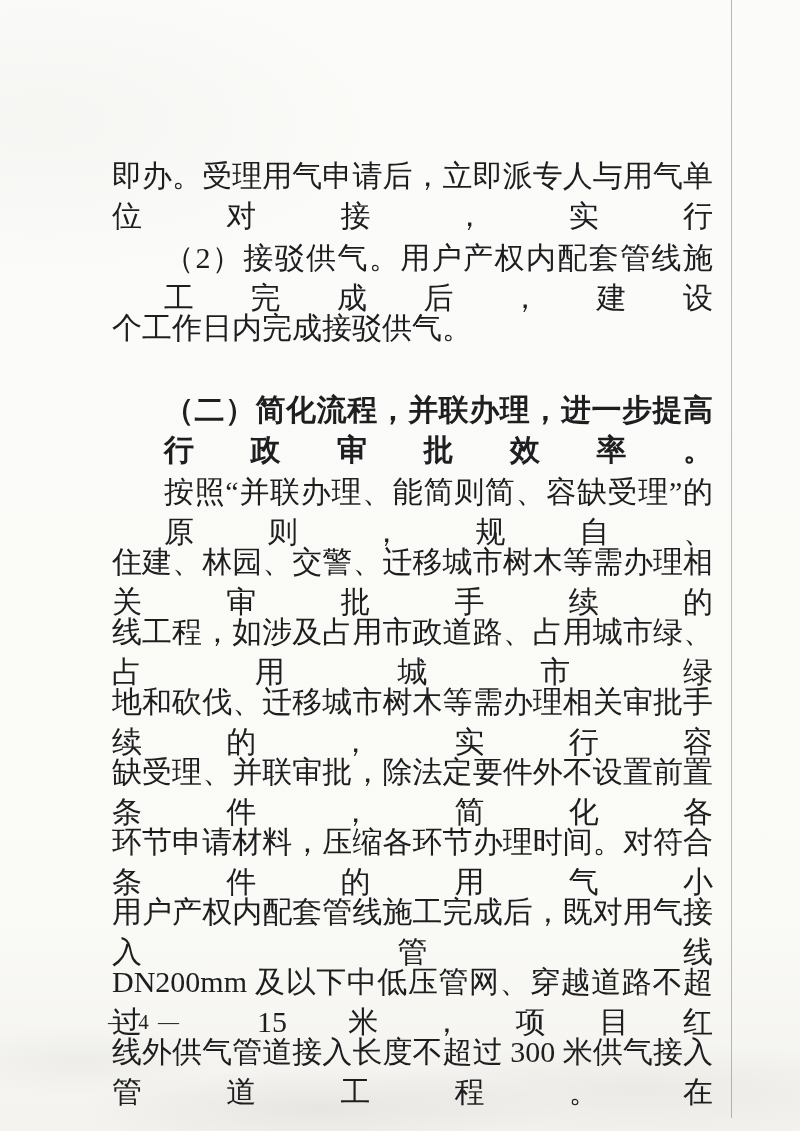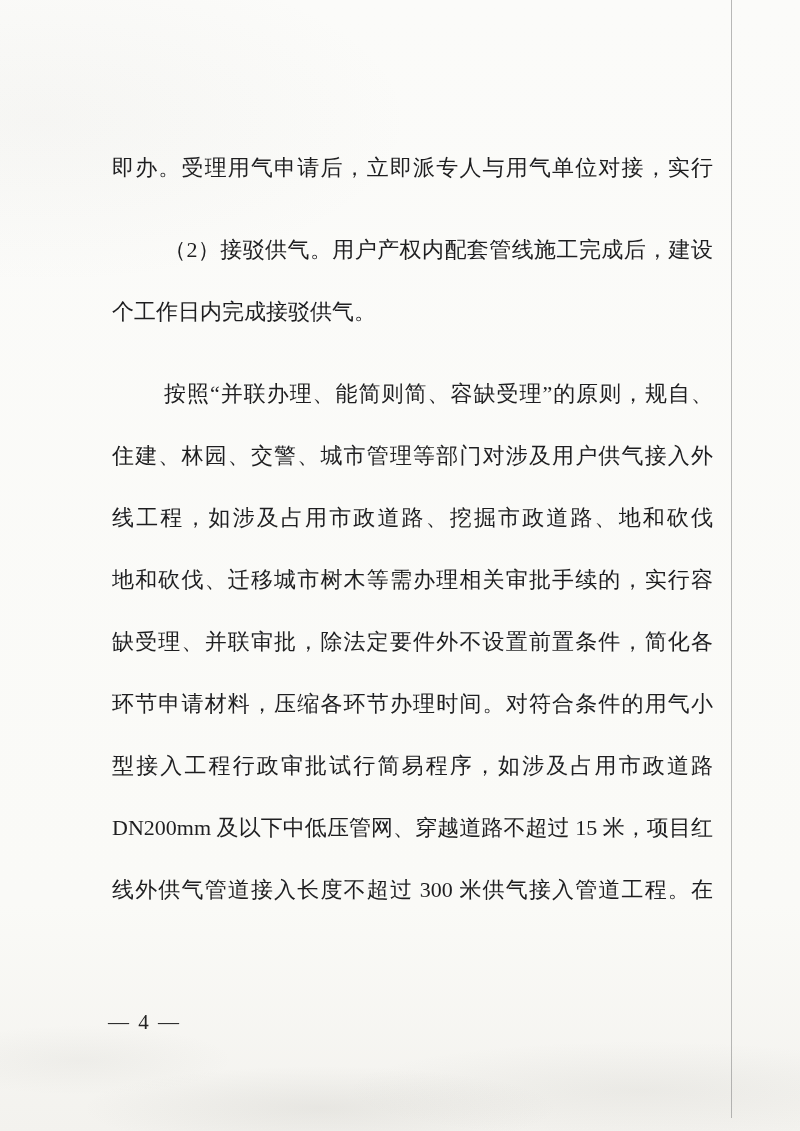--- a/index.html
+++ b/index.html
@@ -37,21 +37,21 @@
   .textblock {
     position: absolute;
     left: 112px;
     top: 126px;
     width: 601px;
     color: #1e1e20;
   }
   .line {
     height: 40px;
     line-height: 40px;
-    font-size: 22px;
+    font-size: 30px;
     white-space: nowrap;
     letter-spacing: 0;
   }
   .line.fill {
     white-space: normal;
     text-align: justify;
     text-align-last: justify;
     text-justify: inter-character;
   }
   .line.indent {
@@ -78,25 +78,26 @@
 </head>
 <body>
 
 <div class="paper"></div>
 <div class="scan-line"></div>
 
 <main class="textblock">
   <p class="line fill">即办。受理用气申请后，立即派专人与用气单位对接，实行</p>
   <p class="line indent fill">（2）接驳供气。用户产权内配套管线施工完成后，建设</p>
   <p class="line">个工作日内完成接驳供气。</p>
+  <p class="line indent fill bold">（二）简化流程，并联办理，进一步提高行政审批效率。</p>
   <p class="line indent fill">按照“并联办理、能简则简、容缺受理”的原则，规自、</p>
-  <p class="line fill">住建、林园、交警、城市管理等部门对涉及用户供气接入外</p>
-  <p class="line fill">线工程，如涉及占用市政道路、挖掘市政道路、地和砍伐</p>
+  <p class="line fill">住建、林园、交警、迁移城市树木等需办理相关审批手续的</p>
+  <p class="line fill">线工程，如涉及占用市政道路、占用城市绿、占用城市绿</p>
   <p class="line fill">地和砍伐、迁移城市树木等需办理相关审批手续的，实行容</p>
   <p class="line fill">缺受理、并联审批，除法定要件外不设置前置条件，简化各</p>
   <p class="line fill">环节申请材料，压缩各环节办理时间。对符合条件的用气小</p>
-  <p class="line fill">型接入工程行政审批试行简易程序，如涉及占用市政道路</p>
+  <p class="line fill">用户产权内配套管线施工完成后，既对用气接入管线</p>
   <p class="line fill">DN200mm 及以下中低压管网、穿越道路不超过 15 米，项目红</p>
   <p class="line fill">线外供气管道接入长度不超过 300 米供气接入管道工程。在</p>
 
 </main>
 
 <div class="page-footer">— 4 —</div>
 
 </body></html>

